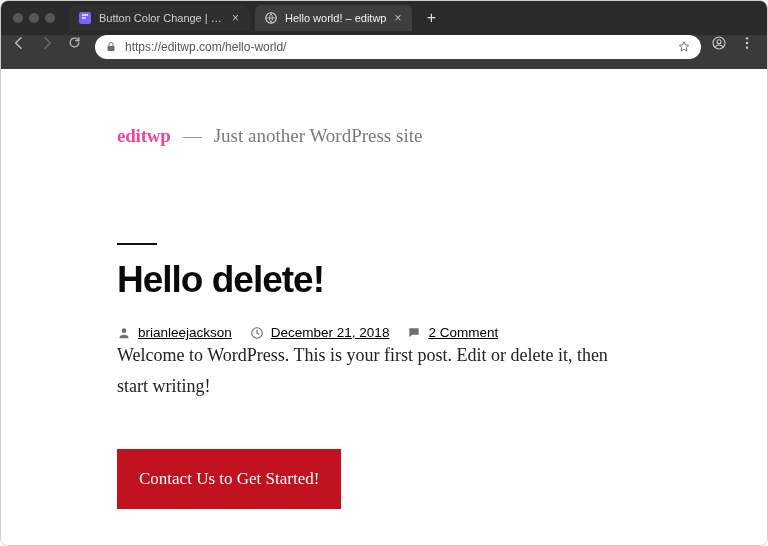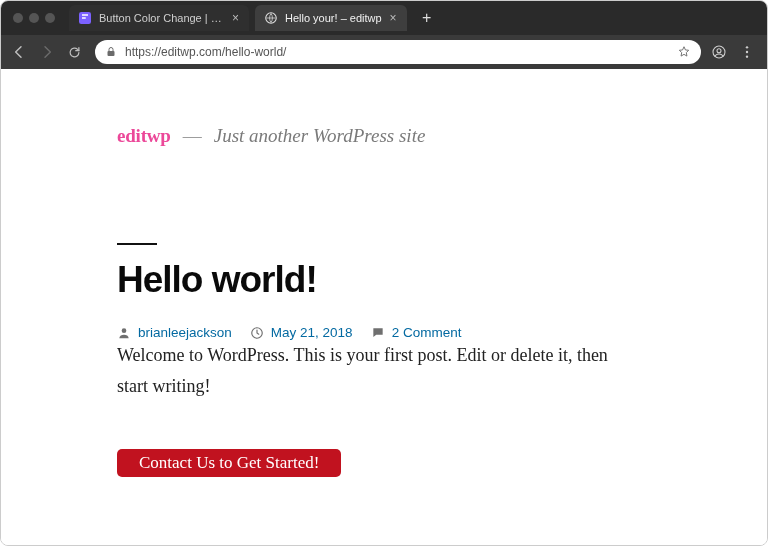--- a/index.html
+++ b/index.html
@@ -10,46 +10,46 @@
   .traffic { display: flex; gap: 6px; margin: 0 8px 0 6px; }
   .dot { width: 10px; height: 10px; border-radius: 50%; background: #555; }
   .tab { height: 26px; display: flex; align-items: center; gap: 8px; padding: 0 10px; border-radius: 6px 6px 0 0; color: #cfcfcf; font-size: 11px; max-width: 180px; min-width: 150px; cursor: pointer; }
   .tab.inactive { background: #2f2f2f; }
   .tab.active { background: #3e3e3e; color: #f1f1f1; }
   .tab .favicon { width: 12px; height: 12px; flex: 0 0 12px; }
   .tab .label { white-space: nowrap; overflow: hidden; text-overflow: ellipsis; flex: 1; }
   .tab .x { font-size: 12px; color: #bbb; cursor: pointer; }
   .newtab { color: #ddd; font-size: 16px; margin-left: 4px; cursor: pointer; width: 20px; text-align: center; }
   
-  .toolbar { height: 34px; background: #3a3a3a; display: flex; align-items: center; gap: 10px; padding: 0 10px; }
+  .toolbar { height: 34px; background: #3a3a3a; display: flex; gap: 10px; padding: 0 10px; }
   .navbtn { color: #bdbdbd; width: 18px; text-align: center; cursor: pointer; }
   .navbtn.dim { color: #6a6a6a; }
   .addr { flex: 1; height: 24px; background: #fff; border-radius: 12px; display: flex; align-items: center; padding: 0 10px; gap: 8px; font-size: 12px; color: #555; }
   .addr .lock { color: #6b6b6b; }
   .addr .url { flex: 1; }
   .addr .star { color: #6b6b6b; cursor: pointer; }
   .toolicon { color: #cfcfcf; cursor: pointer; width: 18px; text-align: center; }
   
   .viewport { flex: 1; position: relative; overflow: hidden; background: #fff; }
   .scroll { position: absolute; inset: 0; overflow-y: scroll; }
   .scroll::-webkit-scrollbar { width: 12px; }
   .scroll::-webkit-scrollbar-thumb { background: #c8c8c8; border-radius: 6px; }
   .scroll::-webkit-scrollbar-track { background: #f0f0f0; }
   .page { padding: 56px 0 110px 116px; max-width: 640px; }
   .site-head { display: flex; align-items: baseline; gap: 12px; font-family: Georgia, "Times New Roman", serif; }
   .site-title { font-weight: 700; font-size: 19px; color: #ec4899; letter-spacing: -0.2px; }
   .dash { color: #999; font-size: 19px; }
-  .tagline { color: #7a7a7a; font-size: 19px; font-style: italic; }
+  .tagline { color: #7a7a7a; font-size: 19px; }
   .divider { border-top: 2px solid #111; width: 40px; margin: 96px 0 14px 0; }
   .post-title { font-family: Helvetica, Arial, sans-serif; font-weight: 900; font-size: 37px; letter-spacing: -1px; color: #0a0a0a; }
-  .meta { display: flex; align-items: center; gap: 18px; margin-top: 24px; color: #0369a1; font-size: 13.5px; }
+  .meta { display: flex; align-items: center; gap: 18px; margin-top: 24px; color: #000000; font-size: 13.5px; text-decoration: underline; }
   .meta .mi { display: flex; align-items: center; gap: 7px; }
   .meta .micon { width: 14px; height: 14px; color: #6f6f6f; }
   .content { font-family: Georgia, "Times New Roman", serif; font-size: 18px; line-height: 1.7; color: #222; max-width: 520px; }
-  .cta { display: inline-block; margin-top: 48px; background: #c1121f; color: #fff; font-family: Georgia, "Times New Roman", serif; font-size: 17px; padding: 4px 22px; border-radius: 5px; cursor: pointer; border: none; }
+  .cta { display: inline-block; margin-top: 48px; background: #c1121f; color: #fff; font-family: Georgia, "Times New Roman", serif; font-size: 17px; padding: 20px 22px; border-radius: 0; cursor: pointer; border: none; }
   svg { display: block; }
 </style>
 </head>
 <body>
 
 <div class="window">
 
   <div class="tabbar">
     <div class="traffic">
       <div class="dot"></div>
@@ -69,21 +69,21 @@
       <span class="x">×</span>
     </div>
 
     <div class="tab active">
       <span class="favicon">
         <svg viewBox="0 0 16 16" width="12" height="12">
             <circle cx="8" cy="8" r="7" fill="none" stroke="#ddd" stroke-width="1.5"></circle>
             <path d="M2 8h12M8 2c2.5 3 2.5 9 0 12M8 2c-2.5 3-2.5 9 0 12" stroke="#ddd" stroke-width="1" fill="none"></path>
           </svg>
       </span>
-      <span class="label">Hello your! – editwp</span>
+      <span class="label">Hello world! – editwp</span>
       <span class="x">×</span>
     </div>
 
     <div class="newtab">+</div>
   </div>
 
   <div class="toolbar">
     <div class="navbtn">
       <svg viewBox="0 0 24 24" width="16" height="16">
           <path d="M15 4l-8 8 8 8" stroke="currentColor" stroke-width="2.2" fill="none" stroke-linecap="round" stroke-linejoin="round"></path>
@@ -136,40 +136,40 @@
     <div class="scroll">
       <div class="page">
 
         <div class="site-head">
           <span class="site-title">editwp</span>
           <span class="dash">—</span>
           <span class="tagline">Just another WordPress site</span>
         </div>
 
         <div class="divider"></div>
-        <h1 class="post-title">Hello world!</h1>
+        <h1 class="post-title">Hello delete!</h1>
 
         <div class="meta">
           <div class="mi">
             <span class="micon">
               <svg viewBox="0 0 24 24" width="14" height="14">
                   <circle cx="12" cy="8" r="4" fill="currentColor"></circle>
                   <path d="M4 21c0-4 4-6 8-6s8 2 8 6" fill="currentColor"></path>
                 </svg>
             </span>
             <span>brianleejackson</span>
           </div>
           <div class="mi">
             <span class="micon">
               <svg viewBox="0 0 24 24" width="14" height="14">
                   <circle cx="12" cy="12" r="9" fill="none" stroke="currentColor" stroke-width="2"></circle>
                   <path d="M12 7v5l3 2" stroke="currentColor" stroke-width="2" fill="none" stroke-linecap="round"></path>
                 </svg>
             </span>
-            <span>May 21, 2018</span>
+            <span>December 21, 2018</span>
           </div>
           <div class="mi">
             <span class="micon">
               <svg viewBox="0 0 24 24" width="14" height="14">
                   <path d="M4 4h16v11H9l-5 4V4z" fill="currentColor"></path>
                 </svg>
             </span>
             <span>2 Comment</span>
           </div>
         </div>

